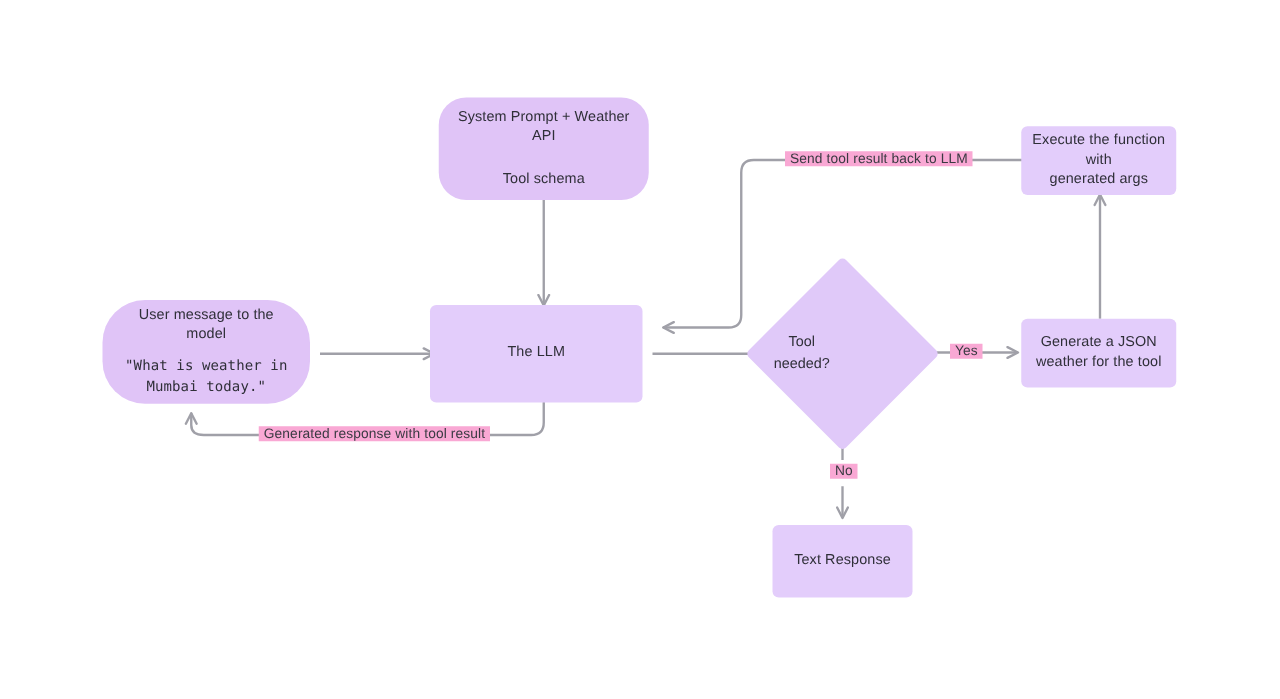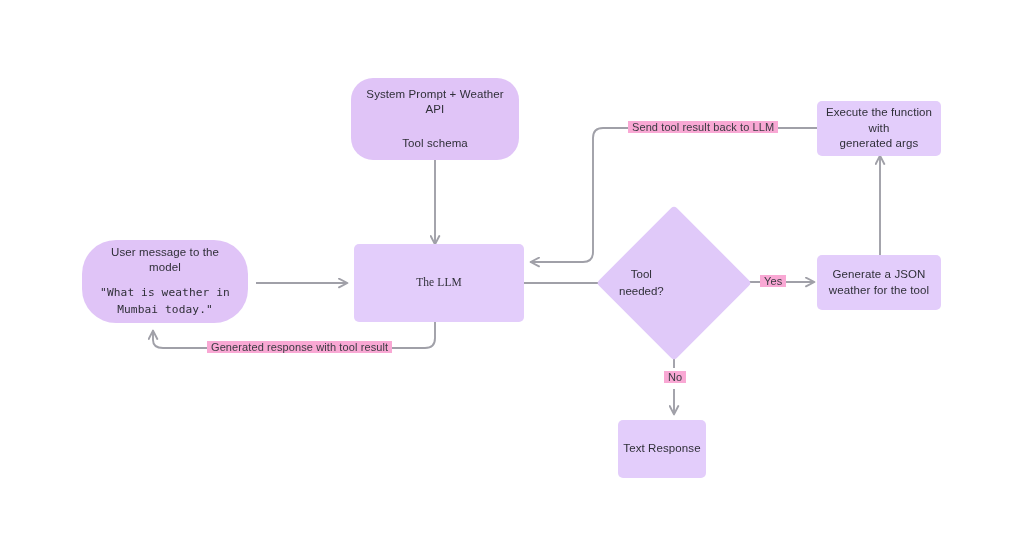--- a/index.html
+++ b/index.html
@@ -132,21 +132,21 @@
       <div>"What is weather in</div>
       <div>Mumbai today."</div>
     </div>
   </div>
 
   <div class="node node-rounded" style="left:351px; top:78px; width:168px; height:82px; padding:0 10px; border-radius:22px;gap:18px;">
     <div class="node-label">System Prompt + Weather API</div>
     <div class="node-label">Tool schema</div>
   </div>
 
-  <div class="node node-rect" style="left:354px; top:244px; width:170px; height:78px;font-family:Liberation Serif, serif;">
+  <div class="node node-rect" style="left:344px; top:244px; width:170px; height:78px;">
     <div class="node-label">The LLM</div>
   </div>
 
   <div class="diamond-wrap" style="left:619px; top:228px; width:110px; height:110px;">
     <div class="diamond-shape"></div>
     <div class="diamond-text">
       <div>
         <div>Tool</div>
         <div>needed?</div>
       </div>
@@ -156,21 +156,21 @@
   <div class="node node-rect" style="left:817px; top:255px; width:124px; height:55px; padding:0 8px;text-align:center;">
     <div class="node-label">Generate a JSON</div>
     <div class="node-label">weather for the tool</div>
   </div>
 
   <div class="node node-rect" style="left:817px; top:101px; width:124px; height:55px; padding:0 6px;justify-content:center;">
     <div class="node-label">Execute the function with</div>
     <div class="node-label">generated args</div>
   </div>
 
-  <div class="node node-rect" style="left:618px; top:420px; width:88px; height:58px;">
+  <div class="node node-rect" style="left:618px; top:420px; width:112px; height:58px;">
     <div class="node-label">Text Response</div>
   </div>
 
   <div class="edge-label" style="left:628px; top:121px;">Send tool result back to LLM</div>
 
   <div class="edge-label" style="left:207px; top:341px;">Generated response with tool result</div>
 
   <div class="edge-label small" style="left:760px; top:275px;">Yes</div>
 
   <div class="edge-label small" style="left:664px; top:371px;">No</div>

